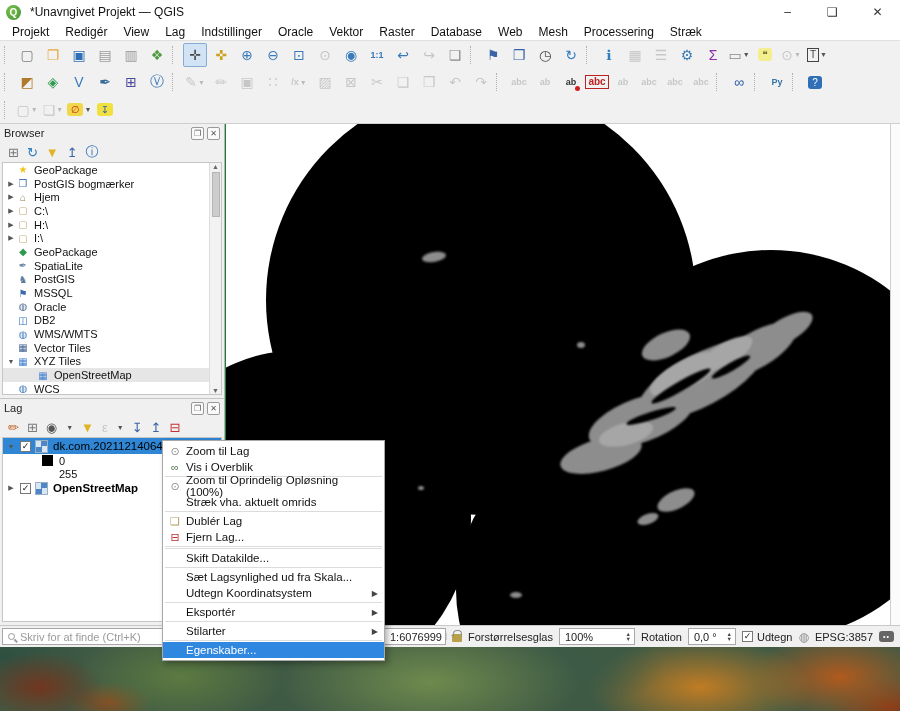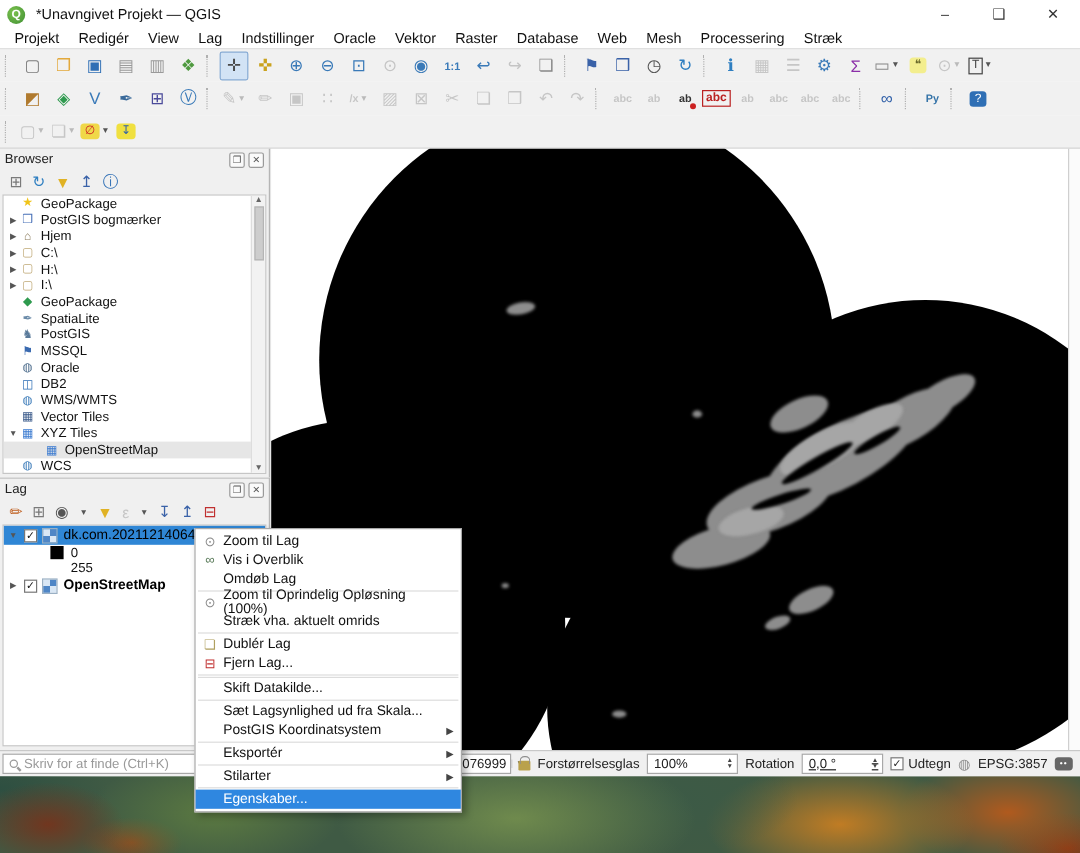--- a/index.html
+++ b/index.html
@@ -28,21 +28,21 @@
   .tb-icon.active { background:#d2e3f5; border:1px solid #86abd4; }
   .tb-icon.disabled { opacity:.35; filter:grayscale(1); }
   .tb-icon .g.small { font-size:9px; font-weight:bold; }
   .tb-icon .g.boxed { border:1px solid currentColor; padding:0 2px; font-size:10px; line-height:12px; }
   .tb-icon .g.chip { border-radius:3px; padding:1px 4px; font-size:10px; line-height:11px; }
   .tb-icon .dot { position:absolute; right:3px; bottom:3px; width:5px; height:5px; border-radius:50%; }
   .dd { font-size:7px; color:#555; margin-left:1px; }
   .tb-sep { width:6px; height:18px; border-left:1px dotted #b0b0b0; margin:0 4px 0 2px; }
 
   
-  .main { position:absolute; top:124px; left:0; width:760px; height:501px; background:#e5e5e5; }
+  .main { position:absolute; top:124px; left:0; width:760px; height:501px; background:#15803d; }
   .dock { position:absolute; left:0; width:225px; background:#f0f0f0; border-right:1px solid #b5b5b5; }
   #browser-dock { top:0; height:274px; }
   #layers-dock { top:274px; height:227px; border-top:1px solid #c5c5c5; }
   .dock-head { height:18px; display:flex; align-items:center; padding:0 4px; font-size:11px; color:#222; }
   .dock-btns { margin-left:auto; display:flex; gap:3px; }
   .dock-btn { width:13px; height:13px; border:1px solid #9a9a9a; border-radius:2px; background:#fafafa;
     display:flex; align-items:center; justify-content:center; font-size:8px; color:#555; }
   .dock-tools { height:20px; display:flex; align-items:center; gap:8px; padding:0 8px; font-size:13px; }
   .dock-tools .ti { position:relative; }
   .dock-tools .ti.disabled { opacity:.35; filter:grayscale(1); }
@@ -76,21 +76,21 @@
   .statusbar { position:absolute; top:625px; left:0; width:900px; height:22px; background:#f0f0f0;
     border-top:1px solid #c8c8c8; display:flex; align-items:center; font-size:11px; color:#222; }
   .sb-search { width:222px; height:17px; margin-left:2px; background:#fff; border:1px solid #a8a8a8;
     display:flex; align-items:center; gap:5px; padding-left:5px; color:#9a9a9a; flex:none; }
   .mag { width:7px; height:7px; border:1.5px solid #999; border-radius:50%; position:relative; flex:none; }
   .mag::after { content:""; position:absolute; width:4px; height:1.5px; background:#999;
     transform:rotate(45deg); right:-4px; bottom:-2px; }
   .sb-right { margin-left:auto; display:flex; align-items:center; gap:6px; padding-right:6px; }
   .sb-combo,.sb-spin { height:17px; background:#fff; border:1px solid #a8a8a8; display:flex;
     align-items:center; padding:0 3px 0 5px; gap:4px; }
-  .sb-combo { width:62px; } .sb-spin.w1 { width:76px; } .sb-spin.w2 { width:68px;text-decoration:underline; }
+  .sb-combo { width:62px; } .sb-spin.w1 { width:76px; } .sb-spin.w2 { width:48px; }
   .sb-spin span:first-child, .sb-combo span:first-child { flex:1; }
   .cmb-arrow { font-size:7px; color:#444; border-left:1px solid #ccc; padding-left:3px; }
   .spin-ar { display:flex; flex-direction:column; font-size:5.5px; line-height:5px; color:#444; }
   .lock { width:10px; height:8px; background:#b9a14c; border-radius:1px; position:relative; margin-top:3px; }
   .lock::before { content:""; position:absolute; top:-4px; left:1.5px; width:7px; height:6px;
     border:1.5px solid #8f8f8f; border-bottom:none; border-radius:4px 4px 0 0; }
   .sb-check { display:flex; align-items:center; gap:4px; }
   .sb-check .cb { width:11px; height:11px; background:#fff; border:1px solid #777; font-size:9px; line-height:9px; text-align:center; }
   .globe { font-size:12px; color:#8a8a8a; }
   .bubble-ic { width:15px; height:11px; background:#666; border-radius:3px; color:#fff; font-size:7px;
@@ -610,24 +610,20 @@
 
   <div class="ctxmenu" id="ctxmenu">
       <div class="mi">
         <span class="mi-ic" style="color: rgb(138, 138, 138);">⊙</span>
         <span>Zoom til Lag</span>
       </div>
       <div class="mi">
         <span class="mi-ic" style="color: rgb(85, 119, 85);">∞</span>
         <span>Vis i Overblik</span>
       </div>
-      <div class="mi">
-        <span class="mi-ic"></span>
-        <span>Omdøb Lag</span>
-      </div>
       <div class="csep"></div>
       <div class="mi">
         <span class="mi-ic" style="color: rgb(138, 138, 138);">⊙</span>
         <span>Zoom til Oprindelig Opløsning (100%)</span>
       </div>
       <div class="mi">
         <span class="mi-ic"></span>
         <span>Stræk vha. aktuelt omrids</span>
       </div>
       <div class="csep"></div>
@@ -645,21 +641,21 @@
         <span class="mi-ic"></span>
         <span>Skift Datakilde...</span>
       </div>
       <div class="csep"></div>
       <div class="mi">
         <span class="mi-ic"></span>
         <span>Sæt Lagsynlighed ud fra Skala...</span>
       </div>
       <div class="mi">
         <span class="mi-ic"></span>
-        <span>PostGIS Koordinatsystem</span>
+        <span>Udtegn Koordinatsystem</span>
         <span class="mi-arrow">▶</span>
       </div>
       <div class="csep"></div>
       <div class="mi">
         <span class="mi-ic"></span>
         <span>Eksportér</span>
         <span class="mi-arrow">▶</span>
       </div>
       <div class="csep"></div>
       <div class="mi">

